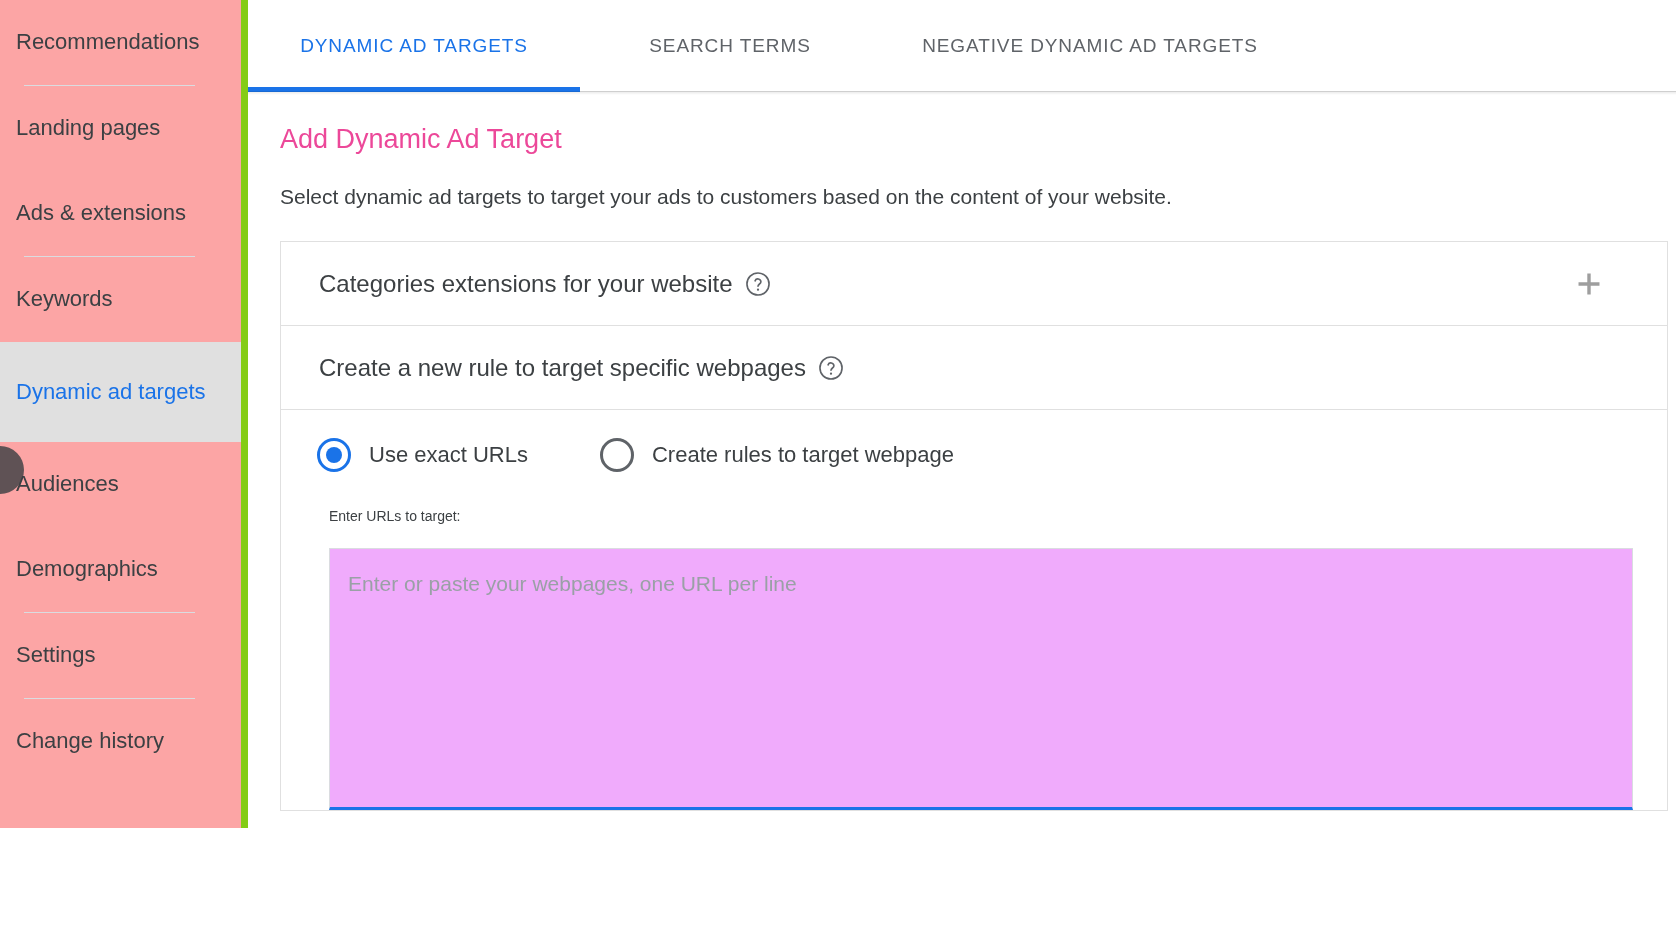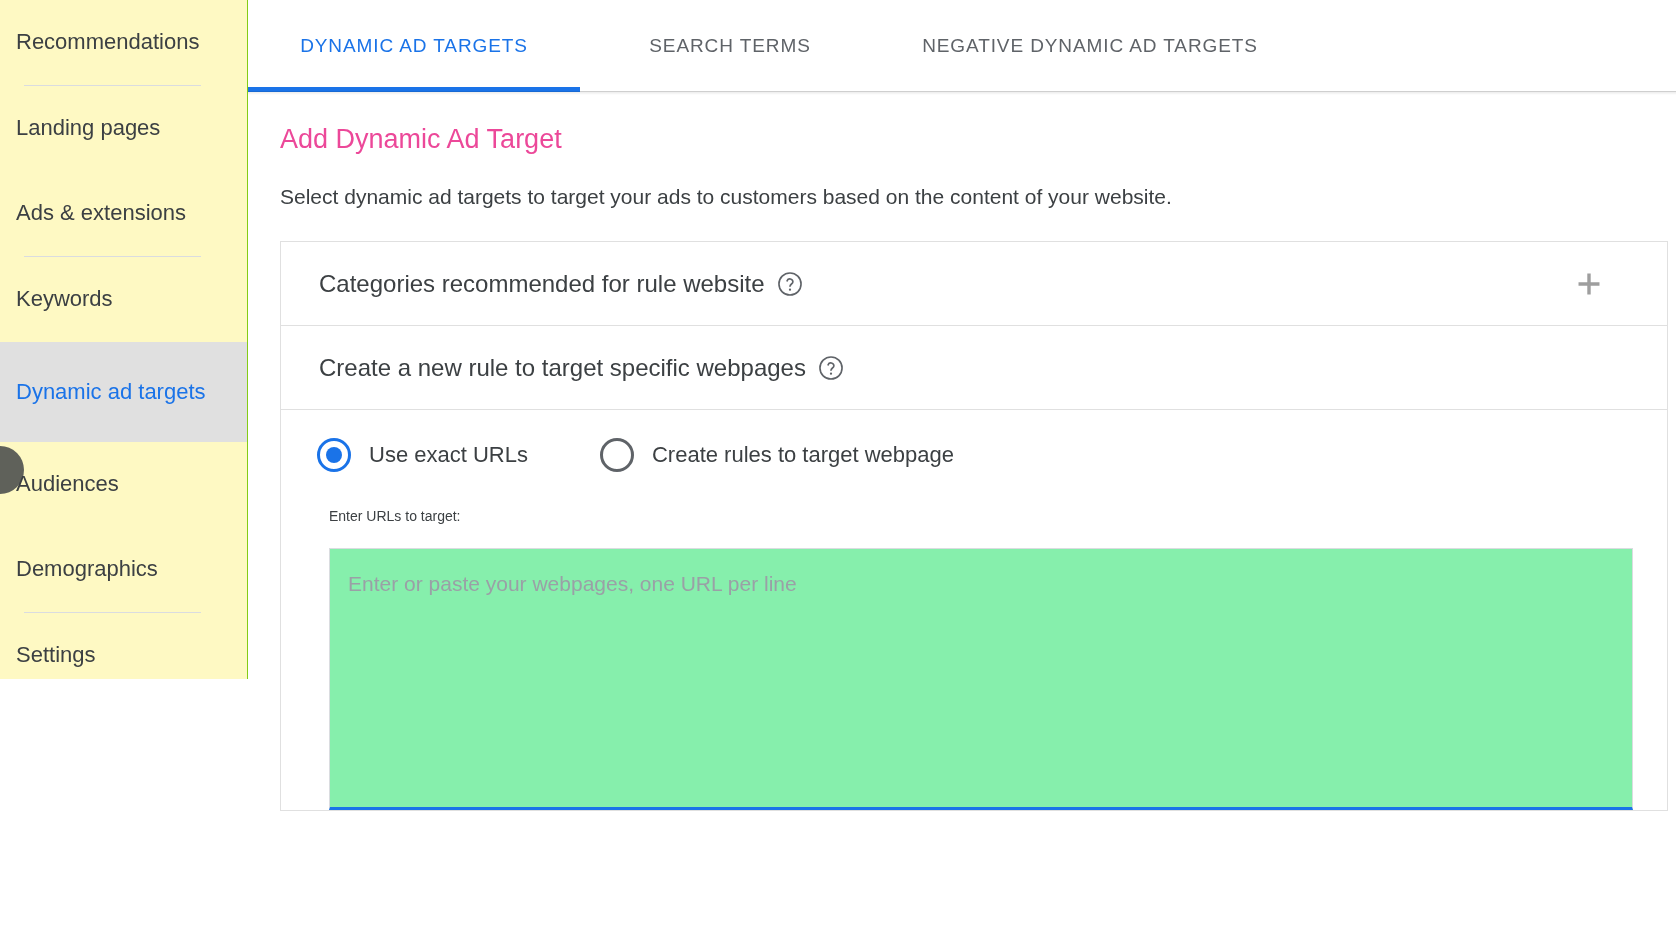--- a/index.html
+++ b/index.html
@@ -8,23 +8,23 @@
     width: 1676px; height: 936px;
     overflow: hidden;
     background: #ffffff;
     font-family: "Liberation Sans", sans-serif;
     -webkit-font-smoothing: antialiased;
   }
   #app { position: relative; width: 1676px; height: 936px; display: flex; }
 
   
   #sidebar {
-    width: 248px; height: 679px;
-    background: #fef9c3;
-    border-right: 1px solid #84cc16;
+    width: 248px; height: 828px;
+    background: #fca5a5;
+    border-right: 7px solid #84cc16;
     position: relative;
     flex: 0 0 248px;
     overflow: hidden;
   }
   .nav-item {
     padding: 0 0 0 16px;
     display: flex; align-items: center;
     min-height: 85px;
     font-size: 22px;
     color: #3c4043;
@@ -189,21 +189,21 @@
   .field-label {
     font-size: 14px;
     color: #3c4043;
     margin: 36px 0 0 48px;
   }
   .textarea-wrap {
     margin: 24px 34px 0 48px;
     border: 1px solid #dadce0;
     border-bottom: 3px solid #1a73e8;
     height: 262px;
-    background: #86efac;
+    background: #f0abfc;
     position: relative;
   }
   .textarea-wrap textarea {
     width: 100%; height: 100%;
     border: 0; outline: none; resize: none;
     padding: 20px 18px;
     font-family: "Liberation Sans", sans-serif;
     font-size: 21px;
     color: #3c4043;
     background: transparent;
@@ -278,21 +278,21 @@
     <div id="content">
 
       <h1 id="page-title">Add Dynamic Ad Target</h1>
 
       <p id="page-desc">Select dynamic ad targets to target your ads to customers based on the content of your website.</p>
 
 
       <div id="cards">
 
         <div class="card-head">
-          <span class="label">Categories recommended for rule website</span>
+          <span class="label">Categories extensions for your website</span>
           <span class="help-icon">
             <svg width="26" height="26" viewBox="0 0 24 24">
               <circle cx="12" cy="12" r="10.2" fill="none" stroke="#5f6368" stroke-width="1.5"></circle>
               <path d="M9.3 9.1a2.8 2.8 0 0 1 5.4.9c0 1.9-2.7 2.1-2.7 4.1" fill="none" stroke="#5f6368" stroke-width="1.5" stroke-linecap="round"></path>
               <circle cx="12" cy="17.2" r="1.05" fill="#5f6368"></circle>
             </svg>
           </span>
           <span class="spacer"></span>
           <span class="plus-btn">
             <svg width="34" height="34" viewBox="0 0 24 24">

